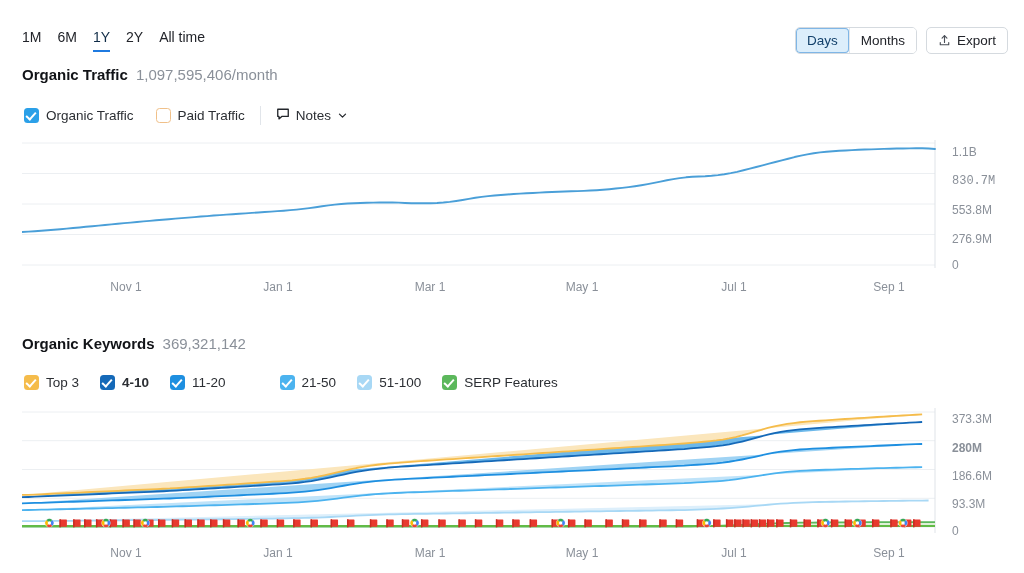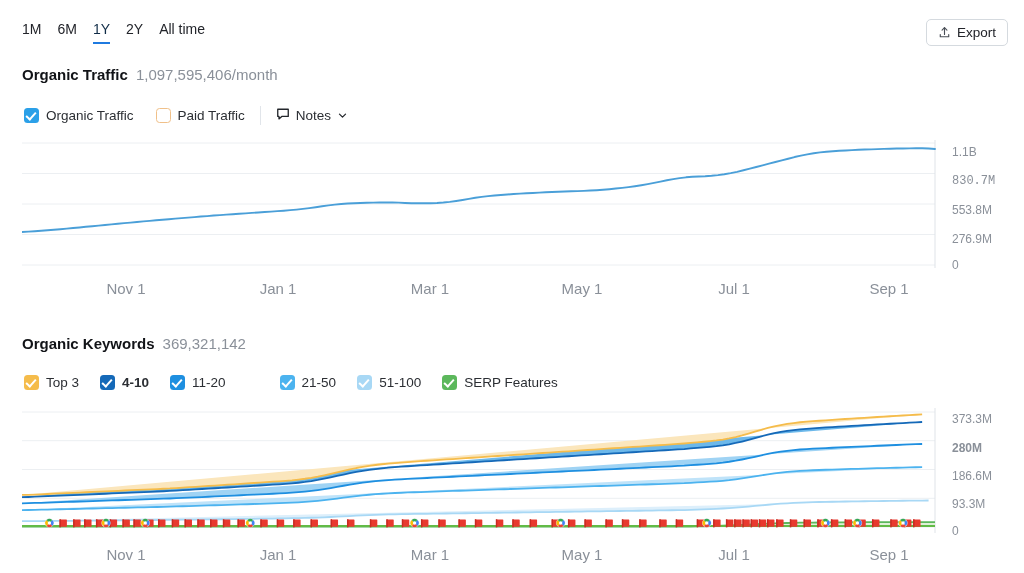--- a/index.html
+++ b/index.html
@@ -8,21 +8,21 @@
     width:1024px; height:573px;
     background:#ffffff;
     font-family:"Liberation Sans", sans-serif;
     color:#2b2b2b;
     overflow:hidden;
     position:relative;
   }
 
   
   .topbar {
-    position:absolute; left:0; top:0; width:1024px; height:56px;
+    position:absolute; left:0; top:8px; width:1024px; height:56px;
   }
   .ranges {
     position:absolute; left:22px; top:21px;
     display:flex; align-items:flex-start; gap:16px;
   }
   .range {
     font-size:14px; color:#22242a; line-height:17px;
     padding-bottom:4px; cursor:pointer; white-space:nowrap;
     border-bottom:2px solid transparent;
   }
@@ -84,37 +84,41 @@
   
   .chart-wrap { position:absolute; }
   .chart-svg { display:block; }
   .ylabels { position:absolute; }
   .ylab {
     position:absolute; font-size:12px; color:#8a9099; white-space:nowrap;
     transform:translateY(-50%);
   }
   .xlabels { position:absolute; }
   .xlab {
-    position:absolute; font-size:15px; color:#8a9099; white-space:nowrap;
+    position:absolute; font-size:12px; color:#8a9099; white-space:nowrap;
     transform:translateX(-50%);
   }
 </style>
 </head>
 <body>
 
 <div class="topbar">
   <div class="ranges">
     <div class="range">1M</div>
     <div class="range">6M</div>
     <div class="range active">1Y</div>
     <div class="range">2Y</div>
     <div class="range">All time</div>
   </div>
 
   <div class="topright">
+    <div class="segmented">
+      <button class="seg active">Days</button>
+      <button class="seg">Months</button>
+    </div>
     <div class="export">
       <span>
         <svg width="13" height="13" viewBox="0 0 16 16" fill="none" stroke="#4a4f57" stroke-width="1.4" stroke-linecap="round" stroke-linejoin="round">
           <path d="M8 10.5V2.2"></path>
             <path d="M5 5 8 2l3 3"></path>
             <path d="M2.8 10.6v2.6h10.4v-2.6"></path>
         </svg>
       </span>
       <span>Export</span>
     </div>

